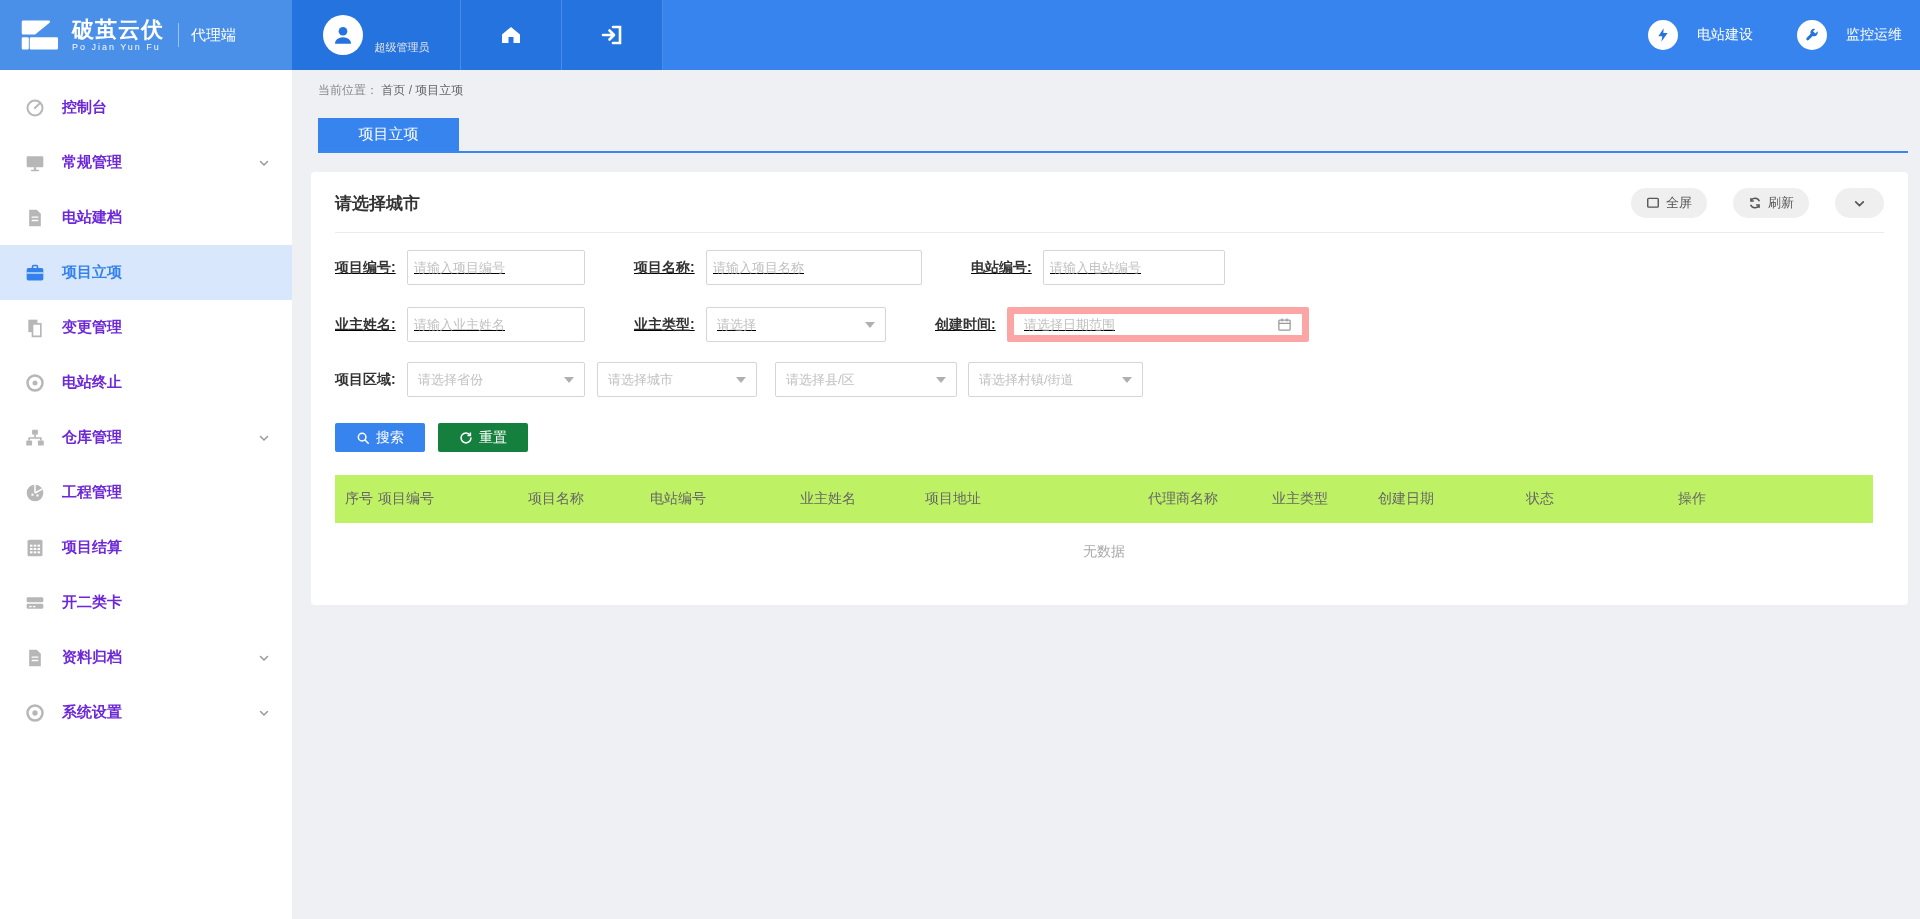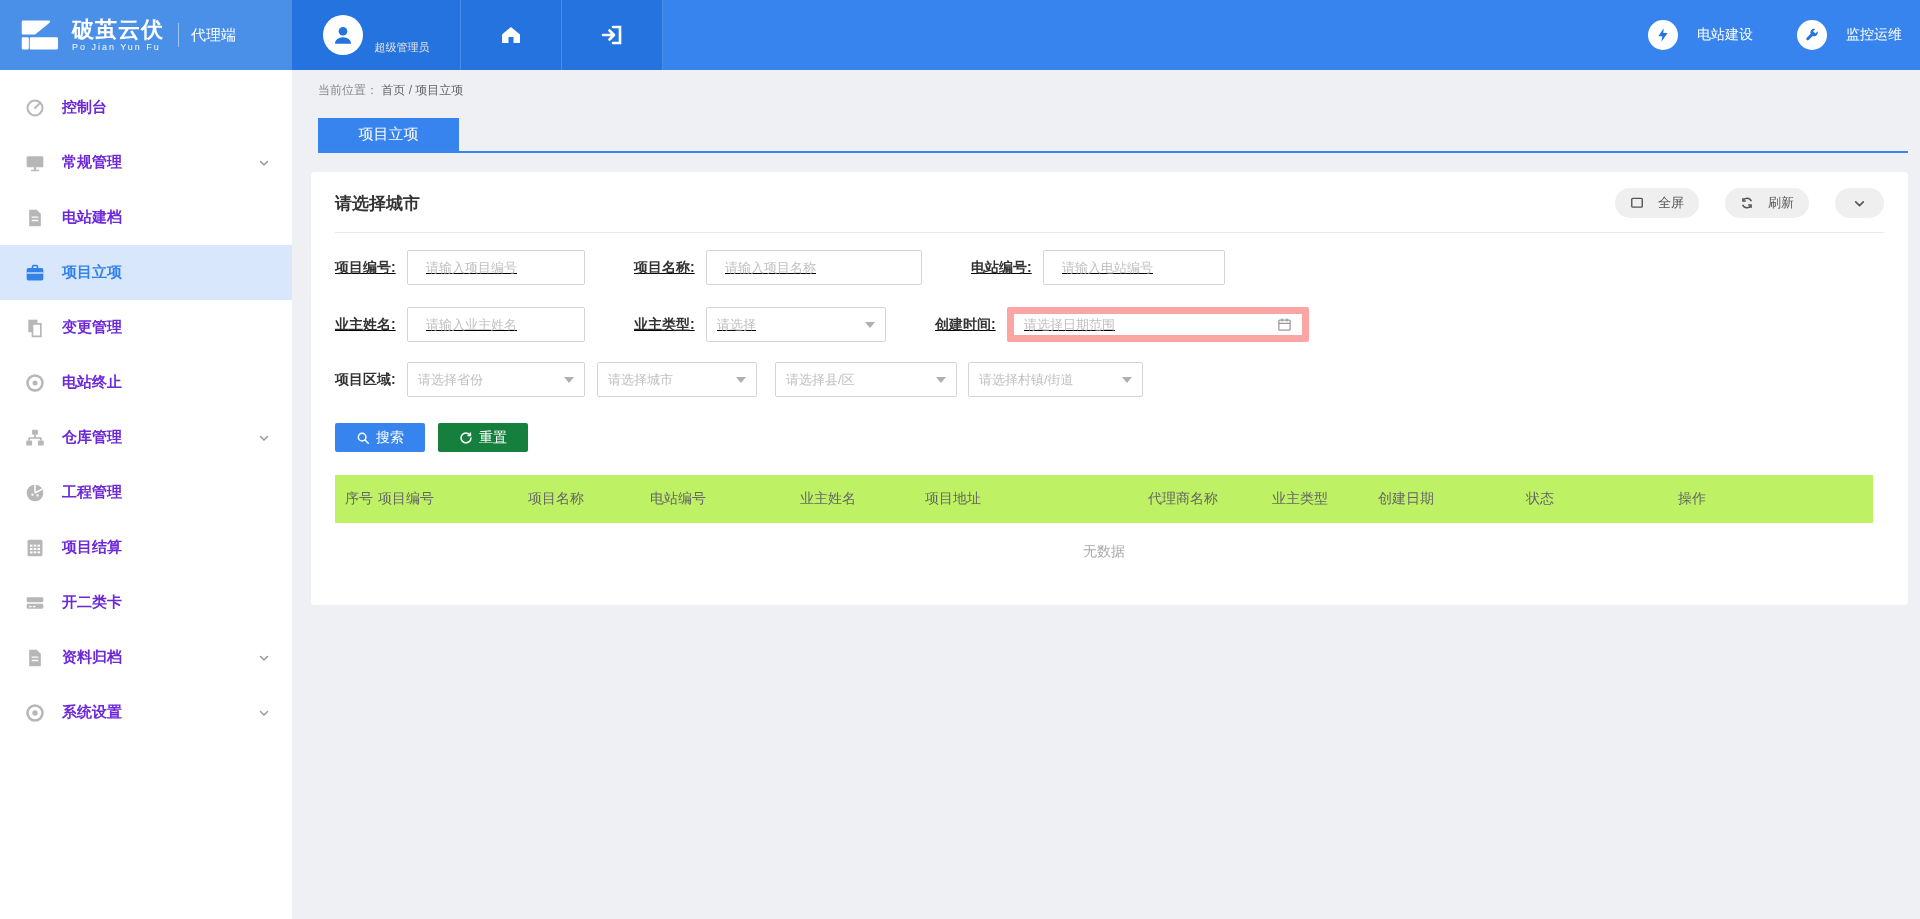--- a/index.html
+++ b/index.html
@@ -47,31 +47,31 @@
   .tab { display:inline-flex; width:141px; height:33px; background:#3884ee; color:#fff;
          font-size:15px; align-items:center; justify-content:center; cursor:pointer; }
 
   
   .panel { margin-top:19px; margin-left:-7px; background:#fff; border-radius:4px;
            padding:16px 24px 24px 24px; min-height:423px; }
   .panel-head { display:flex; align-items:center; }
   .panel-title { font-size:17px; font-weight:bold; color:#333; }
   .head-tools { margin-left:auto; display:flex; gap:26px; }
   .pill { height:30px; border:none; background:#efefef; border-radius:16px; color:#555;
-          font-size:13px; display:flex; align-items:center; gap:14px; padding:0 15px;
+          font-size:13px; display:flex; align-items:center; gap:6px; padding:0 15px;
           cursor:pointer; font-family:Liberation Serif, serif; }
   .pill.sm { padding:0 18px; }
   .panel-divider { border-bottom:1px solid #ebebeb; margin-top:14px; }
 
   .form-row { display:flex; align-items:center; }
   .fr1 { margin-top:17px; } .fr2 { margin-top:22px; } .fr3 { margin-top:20px; }
   .fg { display:flex; align-items:center; margin-right:49px;text-decoration:underline; }
   .fg:last-child { margin-right:0; }
   .flabel { width:66px; font-size:14px; font-weight:bold; color:#333; margin-right:6px; white-space:nowrap; }
-  .tinput { height:35px; border:1px solid #d5d5d5; border-radius:2px; padding:0 18px;
+  .tinput { height:35px; border:1px solid #d5d5d5; border-radius:2px; padding:0 6px;
             font-size:13px; color:#333; font-family:inherit; outline:none; }
   .tinput::placeholder { color:#c0c0c0; }
   .selbox { height:35px; border:1px solid #d5d5d5; border-radius:2px; padding:0 10px;
             display:flex; align-items:center; cursor:pointer; background:#fff; }
   .selbox .ph { font-size:13px; color:#c0c0c0; }
   .caret { margin-left:auto; width:0; height:0; border-left:5px solid transparent;
            border-right:5px solid transparent; border-top:6px solid #b0b0b0; }
   .datebox { height:35px; border:7px solid #fca5a5; border-radius:2px; padding:0 10px;
              display:flex; align-items:center; cursor:pointer; background:#fff; width:302px; }
   .datebox .ph { font-size:13px; color:#c0c0c0; }

